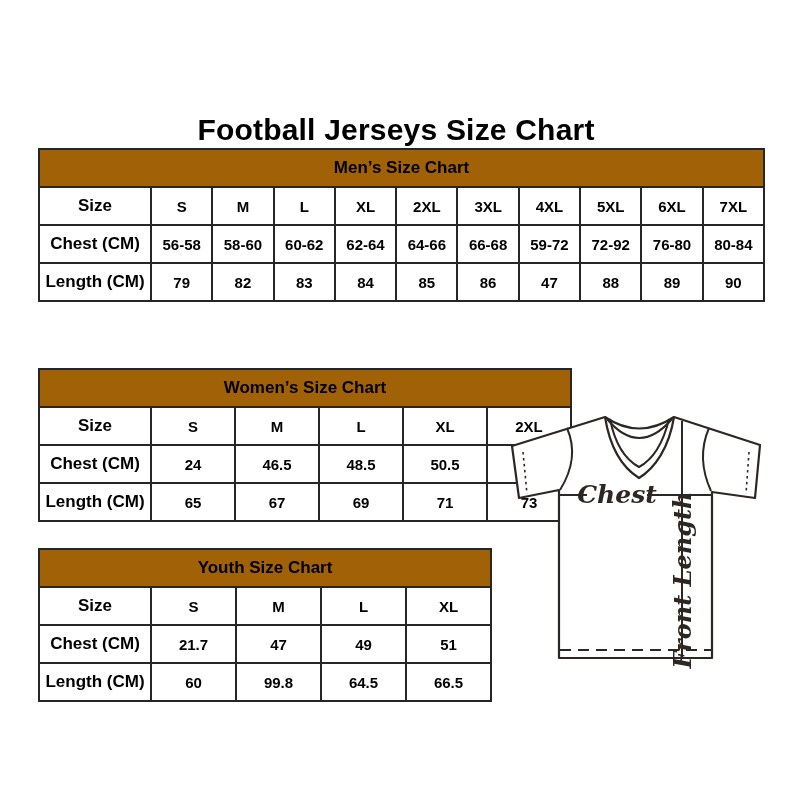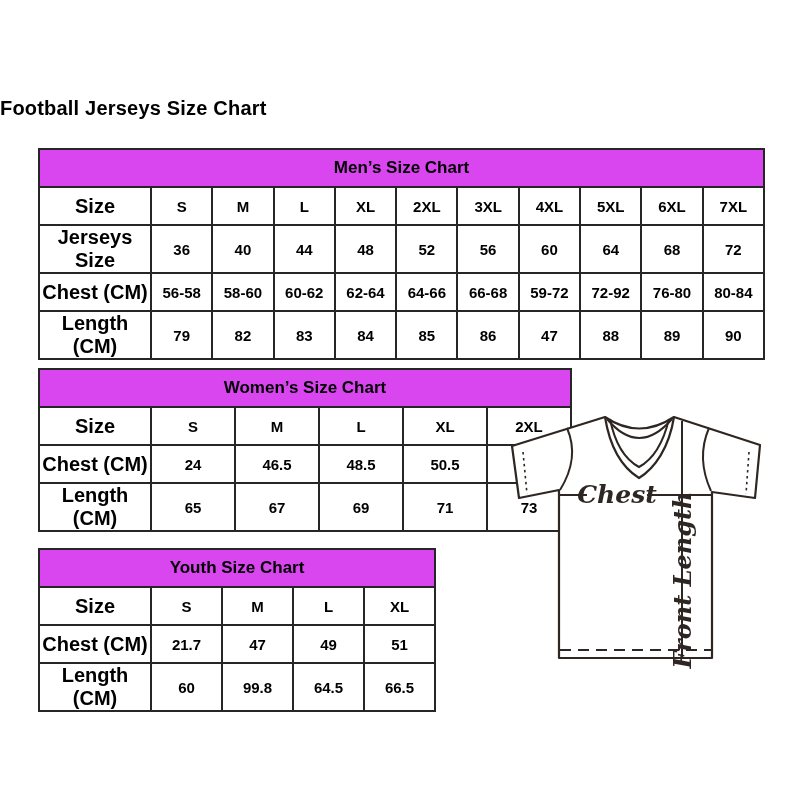--- a/index.html
+++ b/index.html
@@ -1,37 +1,37 @@
 <!DOCTYPE html>
 <html><head>
 <meta charset="utf-8">
 <style>
   html,body{margin:0;padding:0;}
   body{
     width:800px;height:800px;background:#ffffff;position:relative;
     font-family:"Liberation Sans",sans-serif;color:#000;overflow:hidden;
   }
   .page-title{
-    position:absolute;top:97px;left:0;width:760px;margin:0;
-    text-align:left;font-size:20px;font-weight:bold;color:#000;
+    position:absolute;top:97px;left:0;width:760px;margin:16px;
+    text-align:center;font-size:30px;font-weight:bold;color:#000;
     letter-spacing:0.2px;
   }
   table{
     position:absolute;border-collapse:collapse;table-layout:fixed;
     font-weight:bold;color:#000;background:#fff;
   }
   th,td{
     border:2px solid #262626;height:36px;text-align:center;
     vertical-align:middle;font-size:15px;padding:0 2px;font-weight:bold;
   }
-  th.hdr{background:#d946ef;font-size:17px;}
-  th.lbl{font-size:20px;}
+  th.hdr{background:#a16207;font-size:17px;}
+  th.lbl{font-size:17px;}
   #mens-table{left:38px;top:148px;width:727px;}
   #womens-table{left:38px;top:368px;width:534px;}
-  #youth-table{left:38px;top:548px;width:398px;padding-left:24px;}
+  #youth-table{left:38px;top:548px;width:454px;padding-left:24px;}
   #jersey-svg{position:absolute;left:503px;top:400px;}
   .jersey-label{
     font-family:"DejaVu Serif",serif;font-style:italic;font-weight:bold;
     fill:#2e2622;
   }
 </style>
 </head>
 <body>
 
 <h1 class="page-title">Football Jerseys Size Chart</h1>
@@ -59,33 +59,20 @@
         <td>S</td>
         <td>M</td>
         <td>L</td>
         <td>XL</td>
         <td>2XL</td>
         <td>3XL</td>
         <td>4XL</td>
         <td>5XL</td>
         <td>6XL</td>
         <td>7XL</td>
-      </tr>
-      <tr>
-        <th class="lbl">Jerseys Size</th>
-        <td>36</td>
-        <td>40</td>
-        <td>44</td>
-        <td>48</td>
-        <td>52</td>
-        <td>56</td>
-        <td>60</td>
-        <td>64</td>
-        <td>68</td>
-        <td>72</td>
       </tr>
       <tr>
         <th class="lbl">Chest (CM)</th>
         <td>56-58</td>
         <td>58-60</td>
         <td>60-62</td>
         <td>62-64</td>
         <td>64-66</td>
         <td>66-68</td>
         <td>59-72</td>

